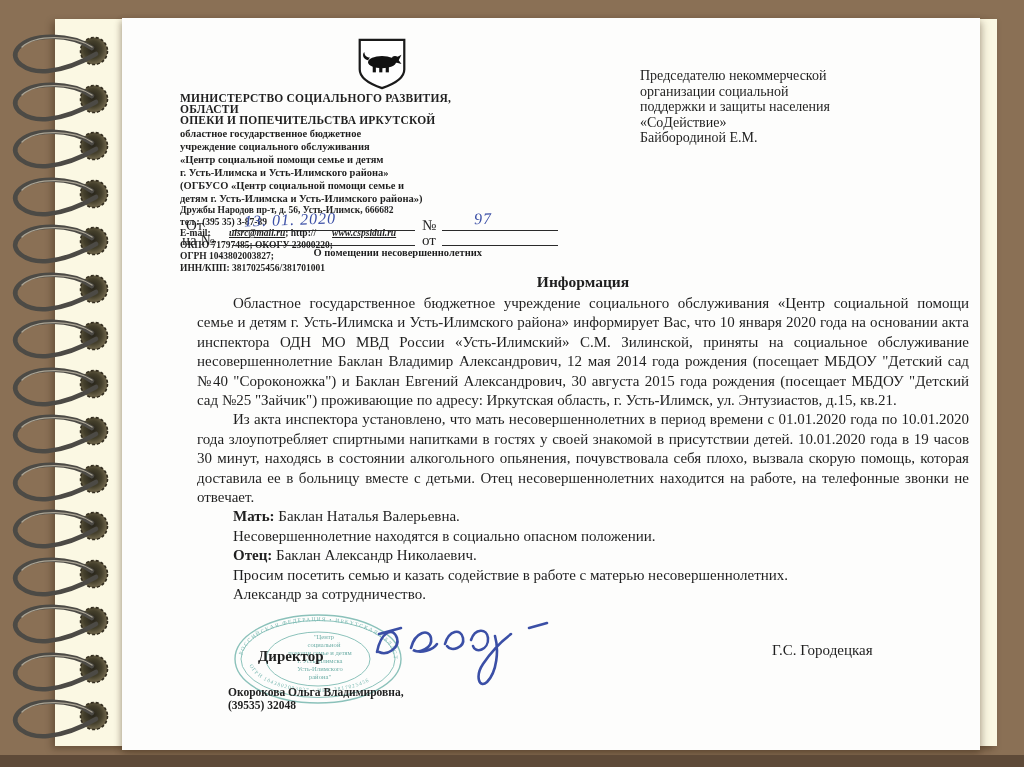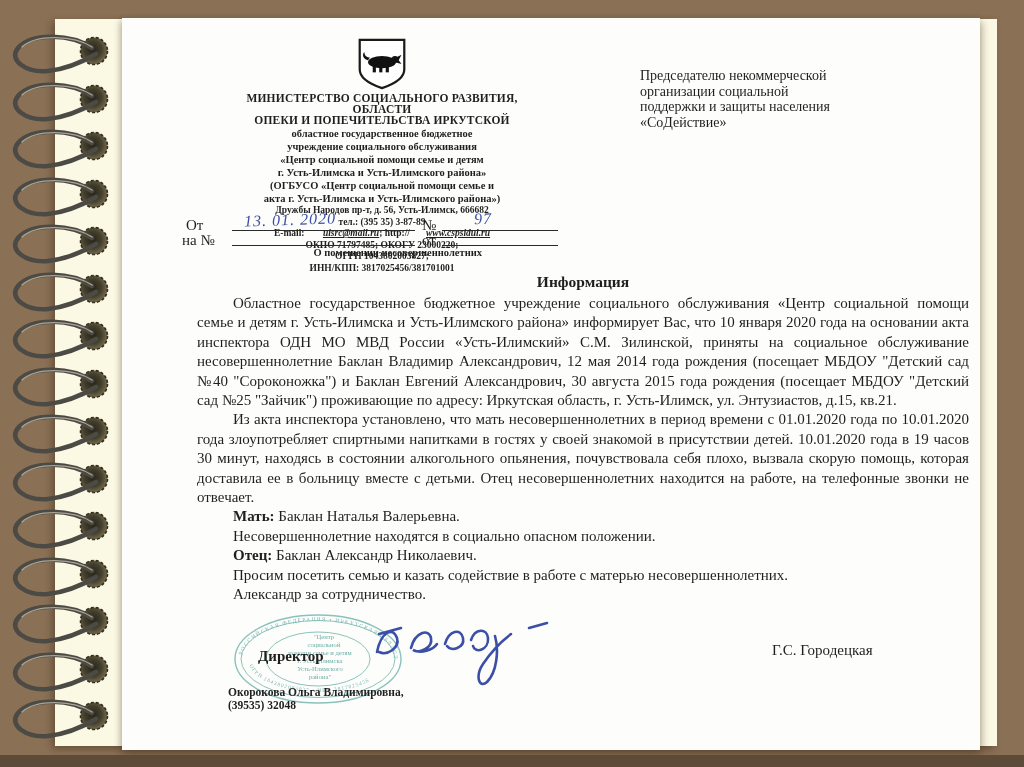--- a/index.html
+++ b/index.html
@@ -16,21 +16,21 @@
 
   .spiral{ position:absolute; left:0; top:0; width:120px; height:767px; }
   .ring{ position:absolute; left:6px; width:110px; height:52px; }
 
   .sheet{ position:absolute; left:122px; top:18px; width:858px; height:732px;
           background:#fdfdfc; color:#1f1f1f;
           box-shadow:2px 4px 8px rgba(70,50,30,.35), -2px 3px 6px rgba(70,50,30,.25); }
   .abs{ position:absolute; }
 
   
-  .lh-col{ position:absolute; left:58px; top:20px; width:404px; text-align:center; }
+  .lh-col{ position:absolute; left:58px; top:20px; width:404px; }
   .arms{ display:block; margin:0 auto 3px auto; }
   .h-ministry{ font-size:11.5px; line-height:11px; font-weight:bold; letter-spacing:.2px;}
   .h-org{ font-size:10.5px; line-height:10px; font-weight:bold; margin-top:3px;}
   .h-contact{ font-size:9.5px; line-height:9.6px; font-weight:bold; margin-top:2px;}
   .h-contact .lnk{ text-decoration:underline; font-style:italic;padding-left:16px; }
 
   
   .addressee{ position:absolute; left:518px; top:50px; width:300px;
               font-size:14px; line-height:15.6px; }
 
@@ -163,34 +163,35 @@
         <circle cx="44" cy="23" r="3.6" fill="#111"></circle>
       </svg>
       <div class="h-ministry">МИНИСТЕРСТВО СОЦИАЛЬНОГО РАЗВИТИЯ,</div>
       <div class="h-ministry">ОБЛАСТИ</div>
       <div class="h-ministry">ОПЕКИ И ПОПЕЧИТЕЛЬСТВА ИРКУТСКОЙ</div>
       <div class="h-org">областное государственное бюджетное</div>
       <div class="h-org">учреждение социального обслуживания</div>
       <div class="h-org">«Центр социальной помощи семье и детям</div>
       <div class="h-org">г. Усть-Илимска и Усть-Илимского района»</div>
       <div class="h-org">(ОГБУСО «Центр социальной помощи семье и</div>
-      <div class="h-org">акта г. Усть-Илимска и Усть-Илимского района»)</div>
+      <div class="h-org">детям г. Усть-Илимска и Усть-Илимского района»)</div>
       <div class="h-contact">Дружбы Народов пр-т, д. 56, Усть-Илимск, 666682</div>
       <div class="h-contact">тел.: (395 35) 3-87-89</div>
       <div class="h-contact"><span>E-mail: </span><span class="lnk">uisrc@mail.ru</span><span>; http://</span><span class="lnk">www.cspsidul.ru</span></div>
       <div class="h-contact">ОКПО 71797485; ОКОГУ 23000220;</div>
       <div class="h-contact">ОГРН 1043802003827;</div>
       <div class="h-contact">ИНН/КПП: 3817025456/381701001</div>
     </div>
 
     <div class="addressee">
       <div>Председателю некоммерческой</div>
       <div>организации социальной</div>
       <div>поддержки и защиты населения</div>
       <div>«СоДействие»</div>
+      <div>Байбородиной Е.М.</div>
     </div>
 
     <div class="abs ref-label" style="left:64px; top:199px;">От</div>
     <div class="u-line" style="left:110px; top:212px; width:183px;"></div>
     <div class="abs hand" style="left:122px; top:193px;">13. 01. 2020</div>
     <div class="abs ref-label" style="left:300px; top:199px;">№</div>
     <div class="u-line" style="left:320px; top:212px; width:116px;"></div>
     <div class="abs hand" style="left:352px; top:192px;">97</div>
 
     <div class="abs ref-label" style="left:60px; top:214px;">на №</div>

